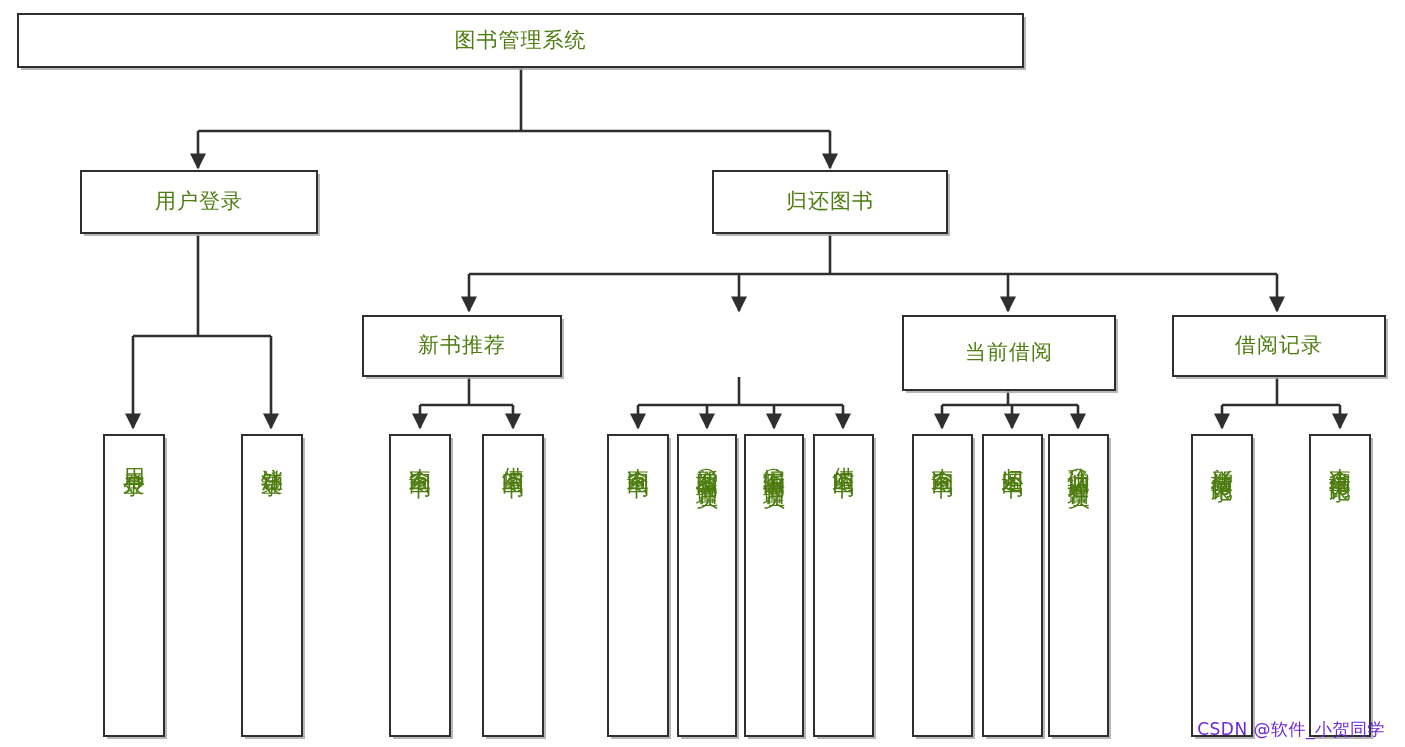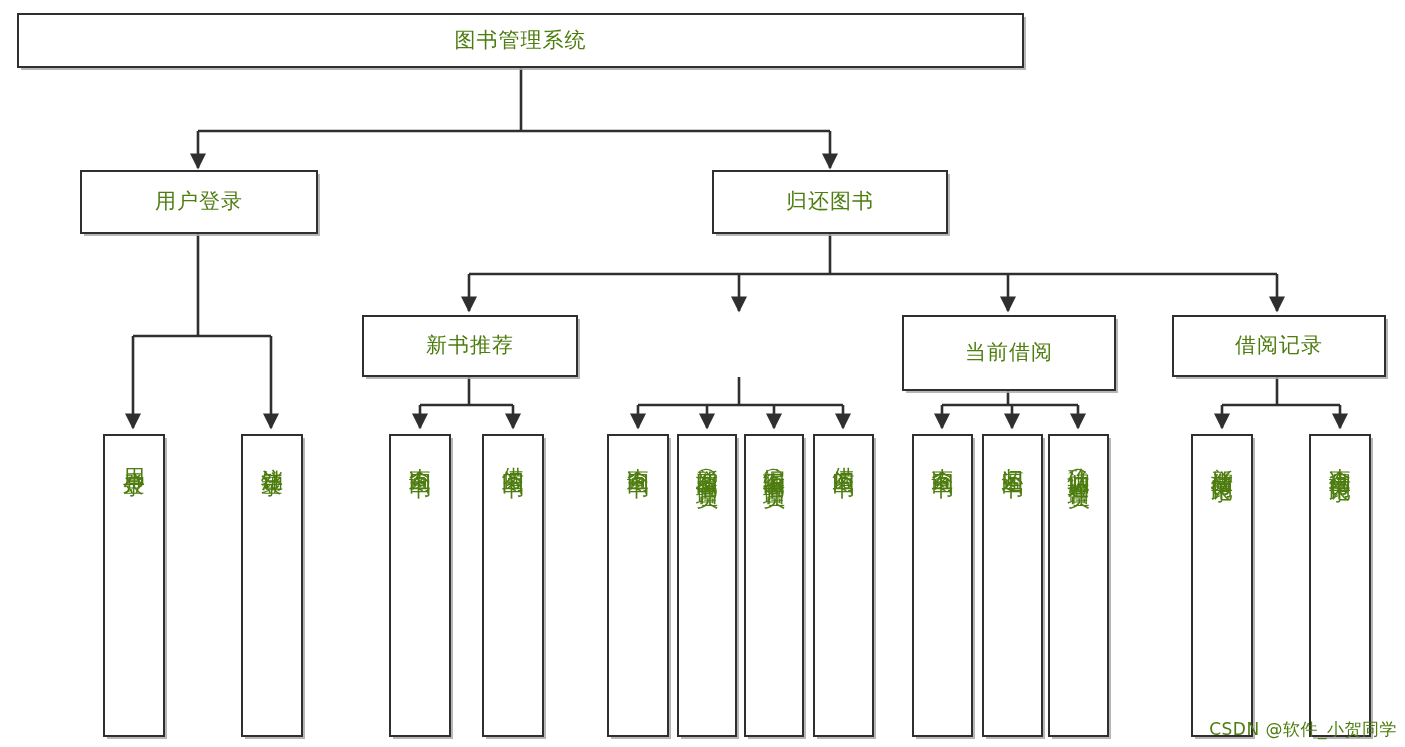--- a/index.html
+++ b/index.html
@@ -51,24 +51,24 @@
   }
   .node.vert .node-label {
     writing-mode: vertical-rl;
     text-orientation: upright;
     font-size: 22px;
     letter-spacing: 3px;
     line-height: 1;
   }
   #watermark {
     position: absolute;
-    right: 8px;
+    right: 20px;
     bottom: 6px;
     font-size: 17px;
-    color: #4d7c0f;
+    color: #6d28d9;
     letter-spacing: 0.5px;
     white-space: nowrap;
     pointer-events: none;
   }
 </style>
 </head>
 <body>
 
 <div id="canvas">
 
@@ -126,21 +126,21 @@
     <span class="node-label">图书管理系统</span>
   </div>
 
   <div class="node horiz" style="left:80px; top:170px; width:238px; height:64px;">
     <span class="node-label">用户登录</span>
   </div>
   <div class="node horiz" style="left:712px; top:170px; width:236px; height:64px;">
     <span class="node-label">归还图书</span>
   </div>
 
-  <div class="node horiz" style="left:362px; top:315px; width:216px; height:62px;">
+  <div class="node horiz" style="left:362px; top:315px; width:200px; height:62px;">
     <span class="node-label">新书推荐</span>
   </div>
   <div class="node horiz" style="left:902px; top:315px; width:214px; height:76px;">
     <span class="node-label">当前借阅</span>
   </div>
   <div class="node horiz" style="left:1172px; top:315px; width:214px; height:62px;">
     <span class="node-label">借阅记录</span>
   </div>
 
   <div class="node vert" style="left:103px; top:434px; width:62px; height:303px;">

